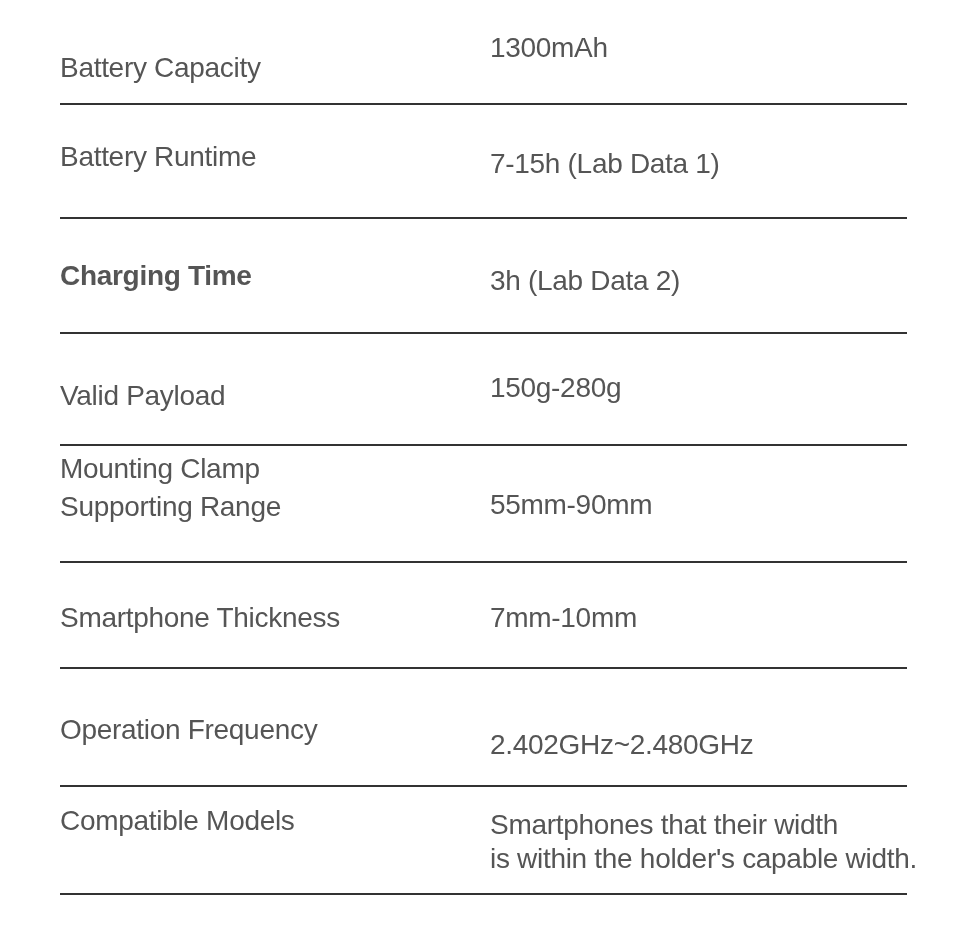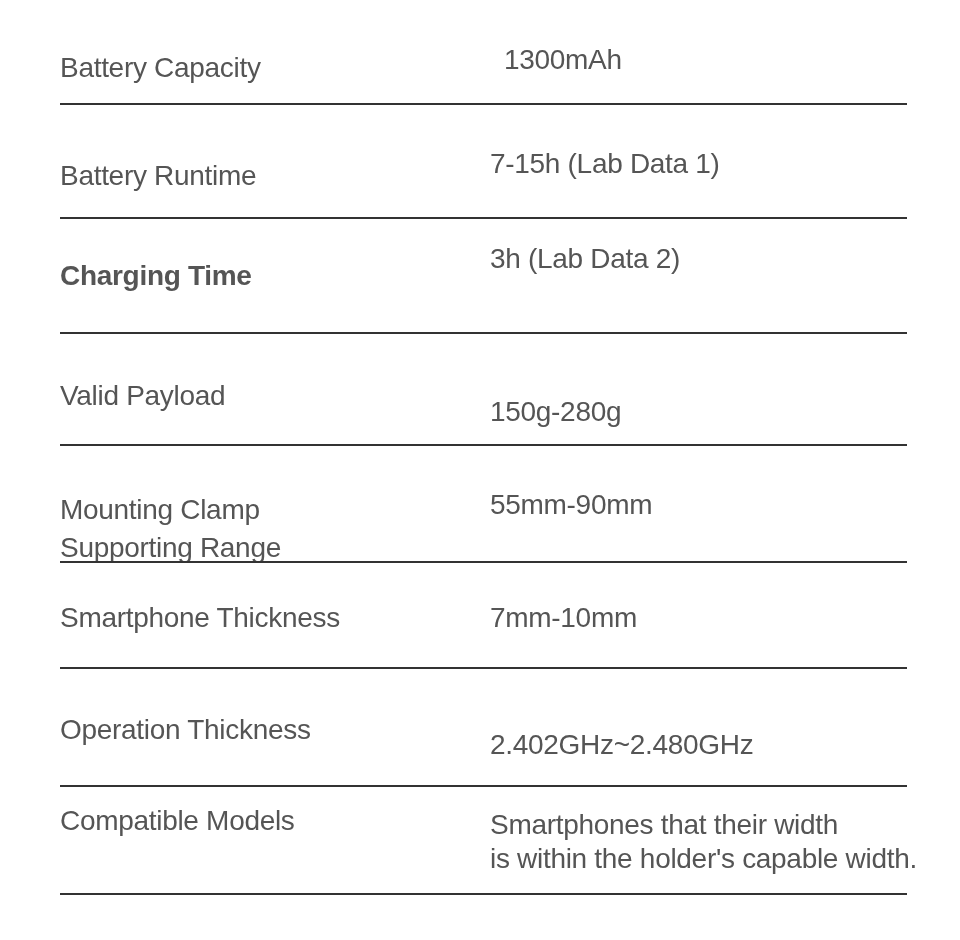--- a/index.html
+++ b/index.html
@@ -13,57 +13,57 @@
       letter-spacing: -0.3px; white-space: pre-line; }
     .divider { position: absolute; left: 60px; width: 847px; height: 2px; background: #333333; }
   </style>
 </head>
 <body>
 
 <div class="spec-table">
 
   <div class="row" style="top:0;">
     <div class="label" style="top:36px;margin-top:13px;">Battery Capacity</div>
-    <div class="value" style="top:43px;margin-left:14px;">1300mAh</div>
+    <div class="value" style="top:31px;">1300mAh</div>
   </div>
   <div class="divider" style="top:103px;"></div>
 
   <div class="row" style="top:0;">
-    <div class="label" style="top:157px;">Battery Runtime</div>
+    <div class="label" style="top:138px;">Battery Runtime</div>
     <div class="value" style="top:147px;">7-15h (Lab Data 1)</div>
   </div>
   <div class="divider" style="top:217px;"></div>
 
   <div class="row" style="top:0;">
     <div class="label" style="top:257px;font-weight:bold;">Charging Time</div>
-    <div class="value" style="top:242px;text-align:center;">3h (Lab Data 2)</div>
+    <div class="value" style="top:264px;text-align:center;">3h (Lab Data 2)</div>
   </div>
   <div class="divider" style="top:332px;"></div>
 
   <div class="row" style="top:0;">
     <div class="label" style="top:377px;">Valid Payload</div>
-    <div class="value" style="top:371px;margin-top:24px;">150g-280g</div>
+    <div class="value" style="top:371px;">150g-280g</div>
   </div>
   <div class="divider" style="top:444px;"></div>
 
   <div class="row" style="top:0;">
-    <div class="label" style="top:491px;">Mounting Clamp
+    <div class="label" style="top:450px;">Mounting Clamp
 Supporting Range</div>
     <div class="value" style="top:488px;">55mm-90mm</div>
   </div>
   <div class="divider" style="top:561px;"></div>
 
   <div class="row" style="top:0;">
     <div class="label" style="top:599px;">Smartphone Thickness</div>
     <div class="value" style="top:601px;">7mm-10mm</div>
   </div>
   <div class="divider" style="top:667px;"></div>
 
   <div class="row" style="top:0;">
-    <div class="label" style="top:711px;">Operation Thickness</div>
+    <div class="label" style="top:711px;">Operation Frequency</div>
     <div class="value" style="top:728px;">2.402GHz~2.480GHz</div>
   </div>
   <div class="divider" style="top:785px;"></div>
 
   <div class="row" style="top:0;">
     <div class="label" style="top:802px;">Compatible Models</div>
     <div class="value" style="top:808px;">Smartphones that their width
 is within the holder's capable width.</div>
   </div>
   <div class="divider" style="top:893px;"></div>

